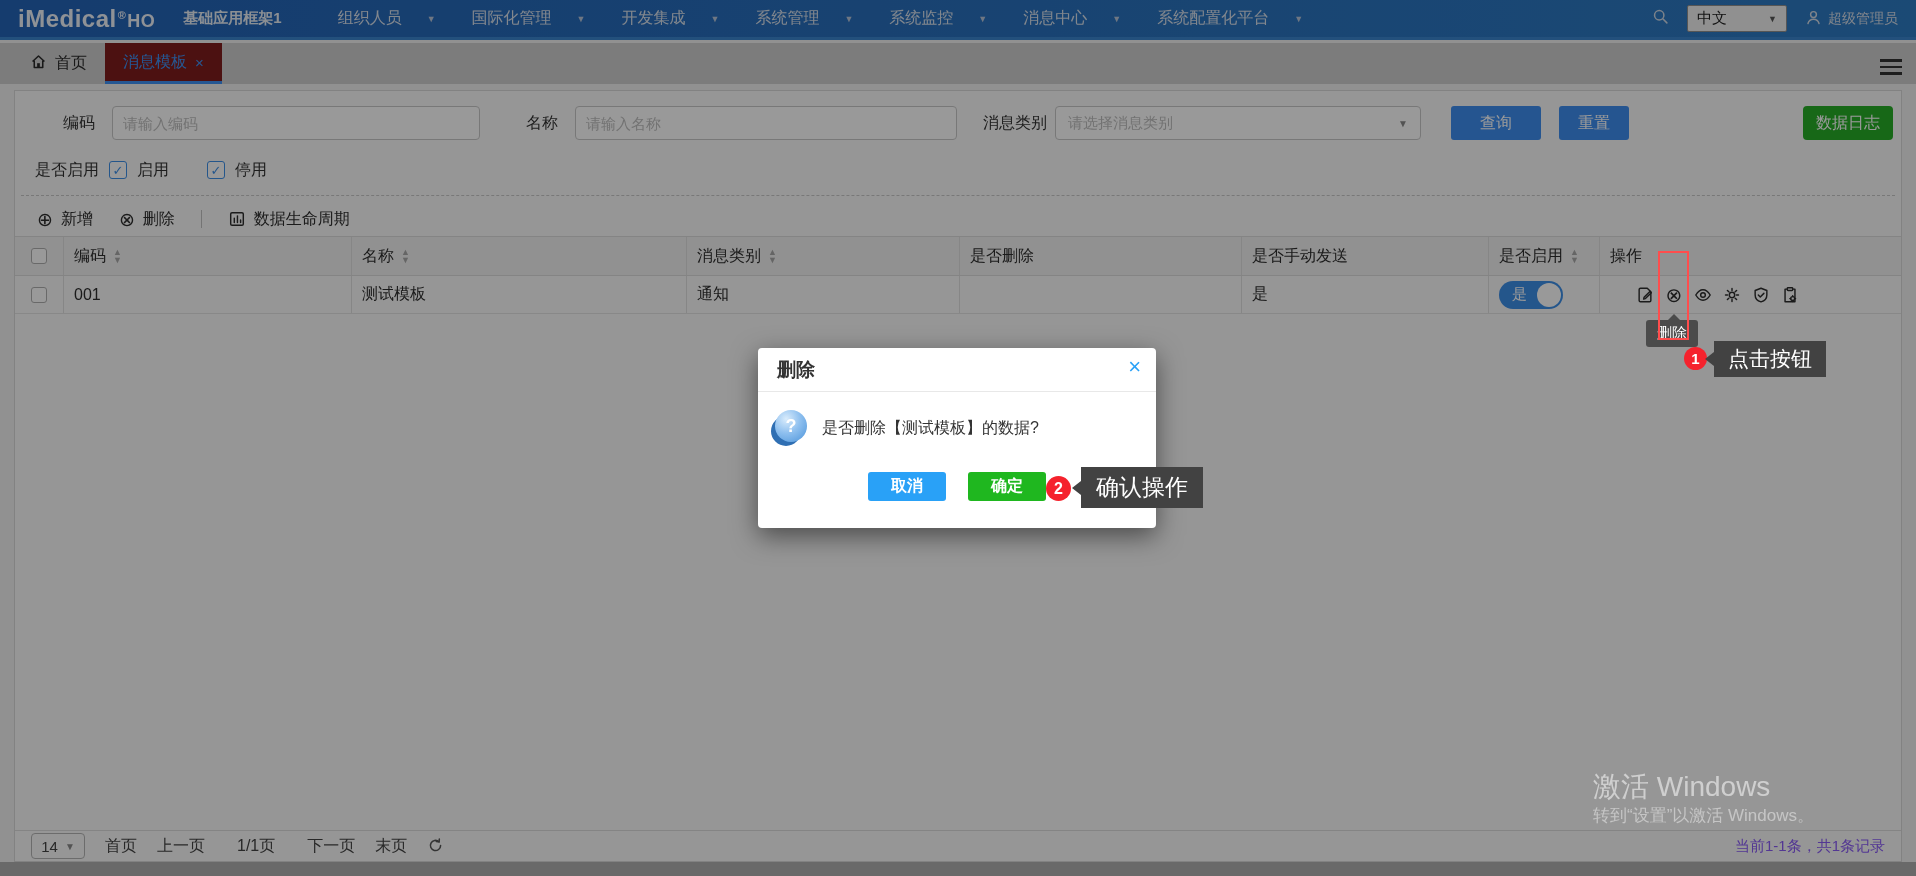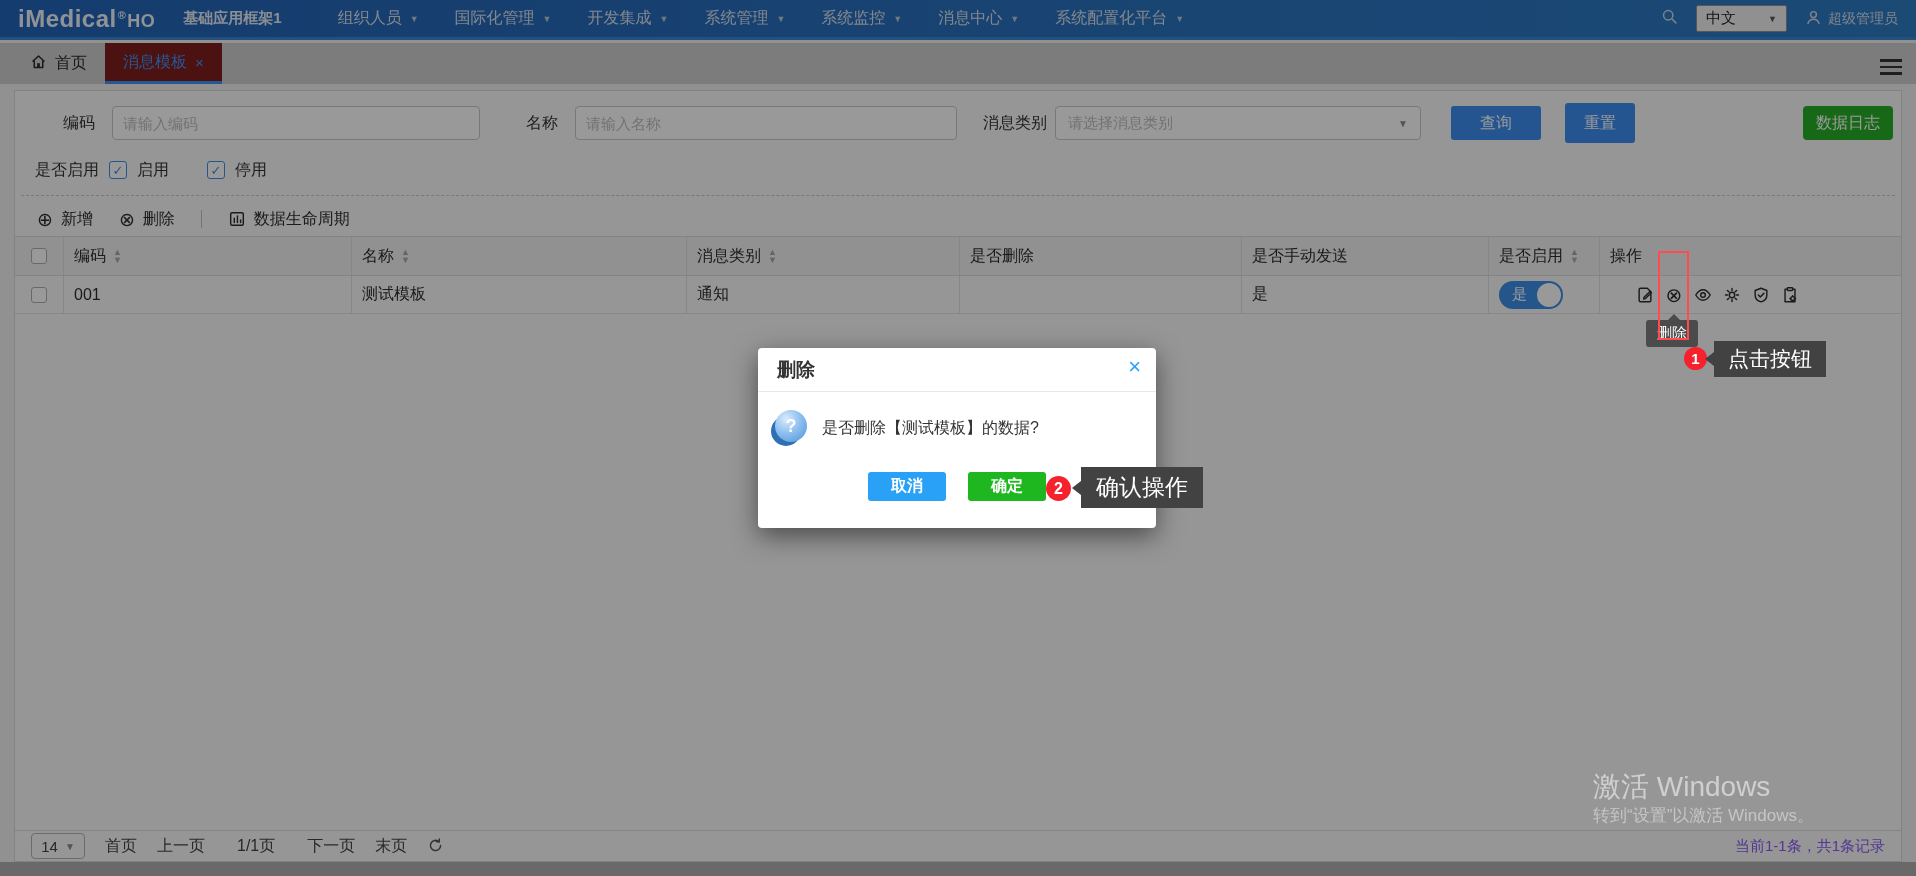--- a/index.html
+++ b/index.html
@@ -13,25 +13,25 @@
     position:absolute; left:0; top:0; width:1916px; height:40px;
     background:linear-gradient(90deg, var(--navbar_start,#2364b7), var(--navbar_end,#2e7cc4));
     border-bottom:3px solid var(--navbar_accent,#3b86cf);
     display:flex; align-items:center; padding:0 18px; z-index:1;
   }
   .logo { color:#eef3fa; font-weight:bold; font-size:24px; letter-spacing:0.5px; display:flex; align-items:baseline; }
   .logo .reg { font-size:11px; vertical-align:super; position:relative; top:-8px; margin:0 1px; }
   .logo .ho { font-size:18px; }
   .app-title { color:#e8eef6; font-size:15px; font-weight:600; margin-left:28px; }
   .nav-menus { display:flex; margin-left:56px; gap:36px; }
-  .nav-menu { display:flex; align-items:center; gap:8px; color:#d9e1ec; font-size:16px; cursor:pointer; }
+  .nav-menu { display:flex; align-items:center; gap:25px; color:#d9e1ec; font-size:16px; cursor:pointer; }
   .nav-caret { font-size:9px; color:#b9c7da; }
   .nav-right { margin-left:auto; display:flex; align-items:center; gap:18px; }
   .lang-select {
-    width:91px; height:27px; background:#f0f0f0; border:1px solid #8f8f8f; border-radius:2px;
+    width:100px; height:27px; background:#f0f0f0; border:1px solid #8f8f8f; border-radius:2px;
     display:flex; align-items:center; justify-content:space-between; padding:0 9px; font-size:15px; color:#222;
   }
   .lang-select .nav-caret { color:#555; }
   .nav-user { display:flex; align-items:center; gap:6px; color:#d6dde8; font-size:14px; }
   
   .tabbar {
     position:absolute; left:0; top:43px; width:1916px; height:41px; background:#cfcfcf;
     display:flex; align-items:stretch; padding-left:12px; z-index:1;
   }
   .tab { display:flex; align-items:center; gap:8px; padding:0 18px; font-size:16px; color:#2b2b2b; cursor:pointer; }
@@ -56,21 +56,21 @@
   .f-input::placeholder { color:#bfbfbf; }
   .in-code { width:368px; } .in-name { width:382px; }
   .f-select {
     width:366px; height:34px; border:1px solid #c9c9c9; border-radius:4px; background:#fff;
     margin-left:8px; display:flex; align-items:center; justify-content:space-between; padding:0 12px;
   }
   .f-select .ph { color:#bfbfbf; font-size:15px; }
   .sel-caret { font-size:10px; color:#8a8a8a; }
   .btn { border:none; border-radius:3px; color:#fff; font-size:16px; cursor:pointer; font-family:inherit; }
   .btn-query { width:90px; height:34px; background:var(--primary,#3e8ef0); margin-left:30px; }
-  .btn-reset { width:70px; height:40px; background:var(--primary,#3e8ef0); margin-left:24px; }
+  .btn-reset { width:70px; height:34px; background:var(--primary,#3e8ef0); margin-left:18px; }
   .btn-datalog { position:absolute; right:8px; width:90px; height:34px; background:var(--green,#27ad27); border-radius:4px; }
   .filter-row2 { display:flex; align-items:center; height:30px; margin-top:14px; padding-left:20px; gap:10px; }
   .cb { width:18px; height:18px; border:1.5px solid var(--toggle,#3d8fe8); border-radius:3px; background:#fff;
         display:flex; align-items:center; justify-content:center; color:var(--toggle,#3d8fe8); font-size:13px; font-weight:bold; cursor:pointer; }
   .cb.empty { border-color:#b0b0b0; color:transparent; width:16px; height:16px; }
   .cb-label { font-size:16px; margin-right:28px; }
   .dash-divider { border-top:1px dashed #c8c8c8; margin:10px 6px 0 6px; }
   .toolbar { display:flex; align-items:center; height:34px; margin-top:6px; padding-left:22px; gap:26px; }
   .tool-item { display:flex; align-items:center; gap:8px; font-size:16px; color:#2d2d2d; cursor:pointer; }
   .tool-glyph { font-size:19px; line-height:1; }

